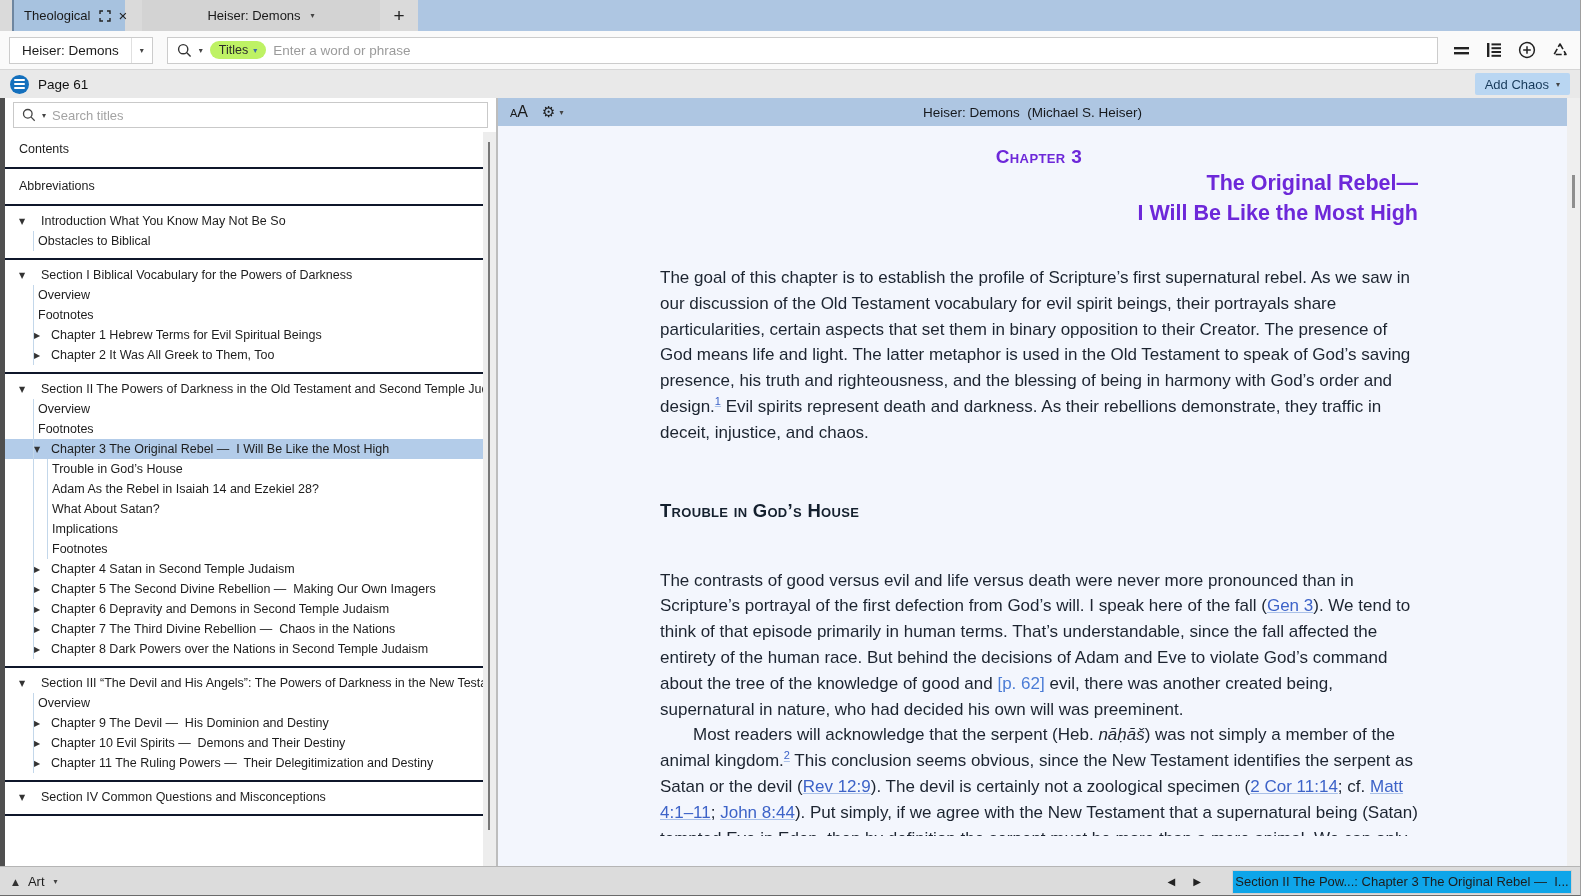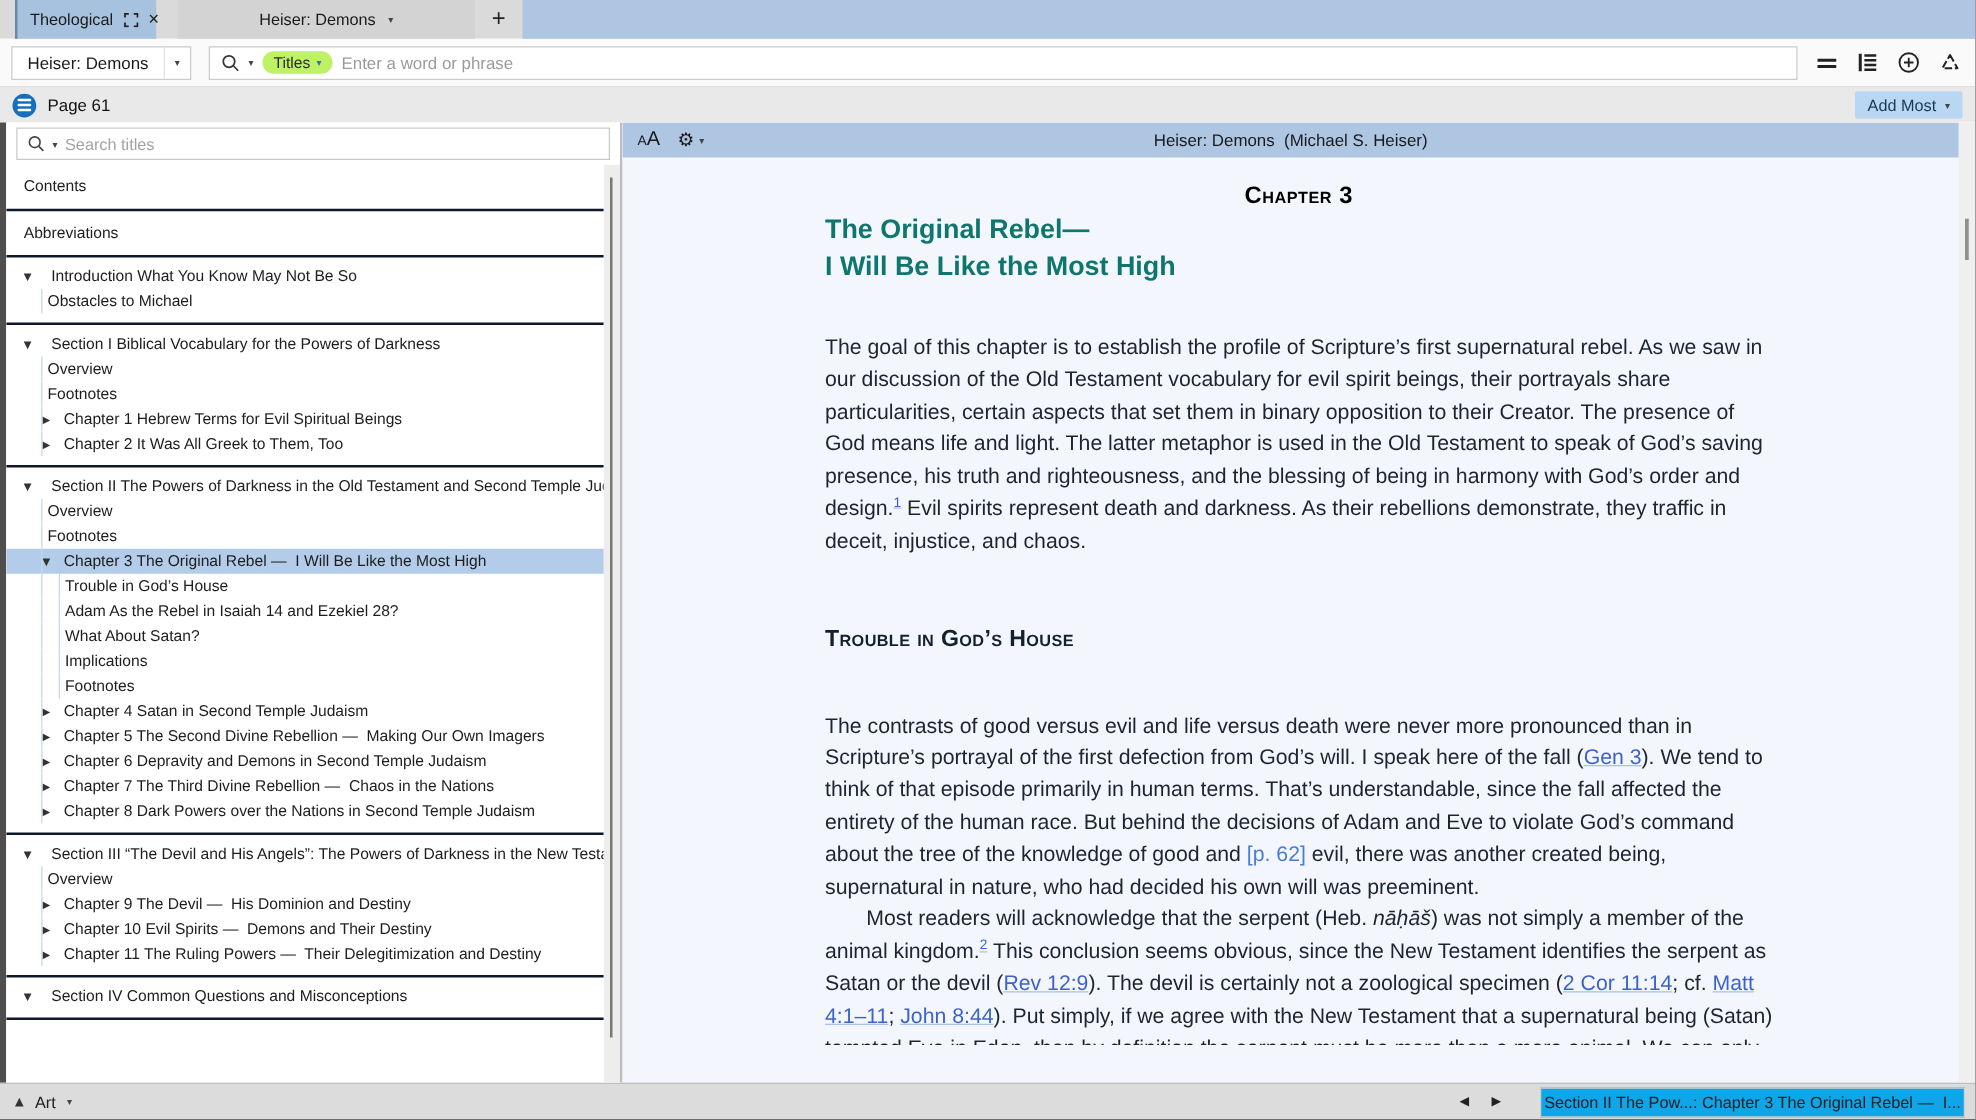--- a/index.html
+++ b/index.html
@@ -67,22 +67,22 @@
   .reader-scroll { position:absolute; top:0; right:0; bottom:0; width:13px; background:#efefef; }
   .reader-scroll .thumb { position:absolute; left:5px; width:3px; top:77px; height:33px; background:#8f8f8f; }
   .reader-header { height:28px; margin-right:13px; background:#aec6e2; position:relative; display:flex; align-items:center; padding:0 12px; gap:14px; }
   .reader-title { position:absolute; left:0; right:0; text-align:center; font-size:13.5px; color:#16191d; }
   .aa-icon { color:#1a1a1a; z-index:1; }
   .aa-icon .a1 { font-size:11px; } .aa-icon .a2 { font-size:16px; }
   .gear-wrap { z-index:1; display:flex; align-items:center; gap:4px; }
   .gear { font-family:"DejaVu Sans",sans-serif; font-size:15px; color:#1a1a1a; }
   .reader-body { height:710px; overflow:hidden; padding-top:14px; }
   .reader-col { width:758px; margin:0 auto; color:#1c2430; }
-  .kicker { text-align:center; font-variant:small-caps; font-weight:bold; font-size:19px; letter-spacing:.4px; color:#000000; margin-top:6px; }
-  .book-title { text-align:left; font-weight:bold; font-size:21.5px; line-height:30px; color:#0f766e; }
+  .kicker { text-align:center; font-variant:small-caps; font-weight:bold; font-size:19px; letter-spacing:.4px; color:#6d28d9; margin-top:6px; }
+  .book-title { text-align:right; font-weight:bold; font-size:21.5px; line-height:30px; color:#6d28d9; }
   .reader-text { margin-top:37px; }
   .para { font-size:17px; line-height:25.8px; }
   .para.indent { text-indent:33px; }
   .section-heading { font-variant:small-caps; font-weight:bold; font-size:18.5px; letter-spacing:.3px; color:#14202e; margin:54px 0 46px 0; }
   .ref-link { color:#3d63c8; text-decoration:underline; text-decoration-color:#a9c0e8; }
   .fn-sup { color:#3d63c8; font-size:11px; vertical-align:super; line-height:0; text-decoration:underline; text-decoration-color:#a9c0e8; }
   .page-mark { color:#4b7cd6; }
 
   
   .statusbar { height:30px; background:#dcdcdc; border-top:1px solid #b5b5b5; display:flex; align-items:center; font-size:13px; color:#1d1d1d; }
@@ -171,21 +171,21 @@
 
   <div class="locator">
     <span class="toc-circle">
         <i></i>
         <i></i>
         <i></i>
       </span>
     <span class="page-label">Page 61</span>
     <span class="locator-spacer"></span>
     <button class="add-notes">
-      <span>Add Most</span>
+      <span>Add Chaos</span>
       <span class="caret">▾</span>
     </button>
   </div>
 
   <div class="main">
     <div class="left-strip"></div>
 
     <aside class="sidebar">
       <div class="sb-search-wrap">
         <div class="sb-search">
@@ -209,21 +209,21 @@
             <div class="toc-row lvl0 standalone">
               <span class="toc-label">Abbreviations</span>
             </div>
           </div>
           <div class="toc-group">
             <div class="toc-row lvl0 has-caret">
               <span class="tree-caret">▼</span>
               <span class="toc-label">Introduction What You Know May Not Be So</span>
             </div>
             <div class="toc-row lvl1">
-              <span class="toc-label">Obstacles to Michael</span>
+              <span class="toc-label">Obstacles to Biblical</span>
             </div>
           </div>
           <div class="toc-group">
             <div class="toc-row lvl0 has-caret">
               <span class="tree-caret">▼</span>
               <span class="toc-label">Section I Biblical Vocabulary for the Powers of Darkness</span>
             </div>
             <div class="toc-row lvl1">
               <span class="toc-label">Overview</span>
             </div>

